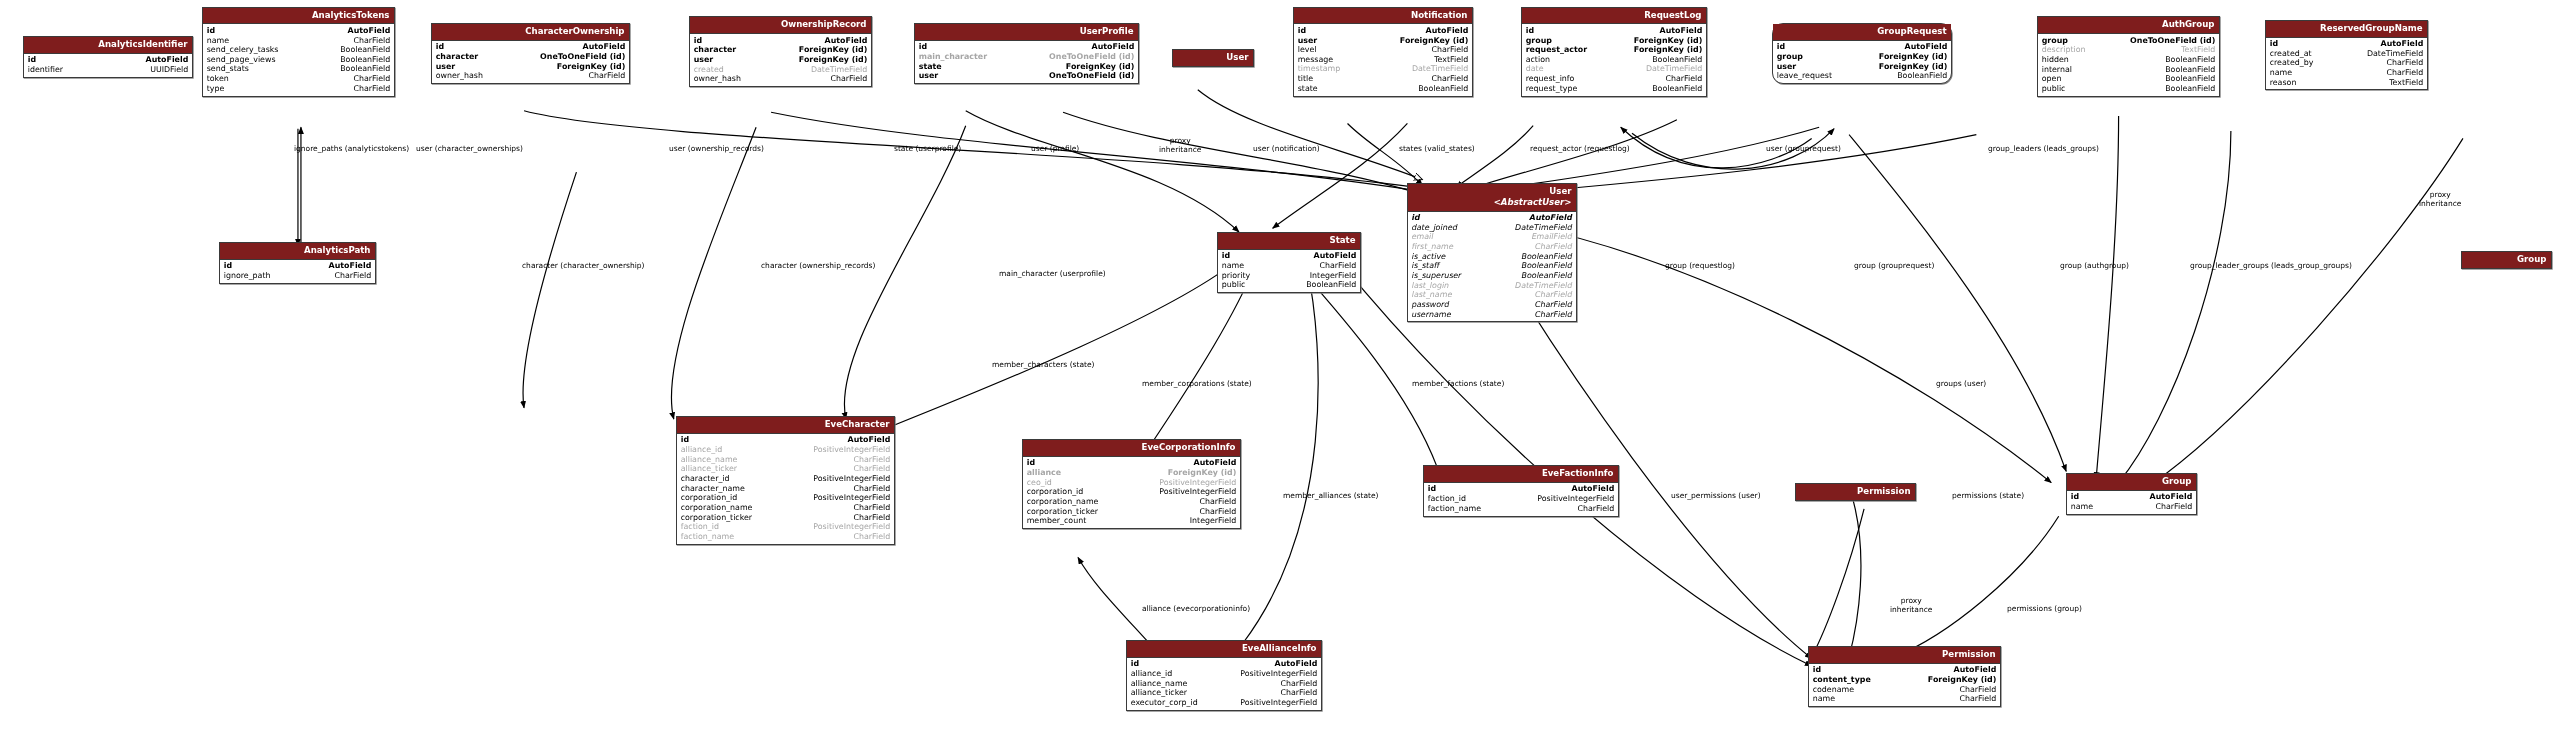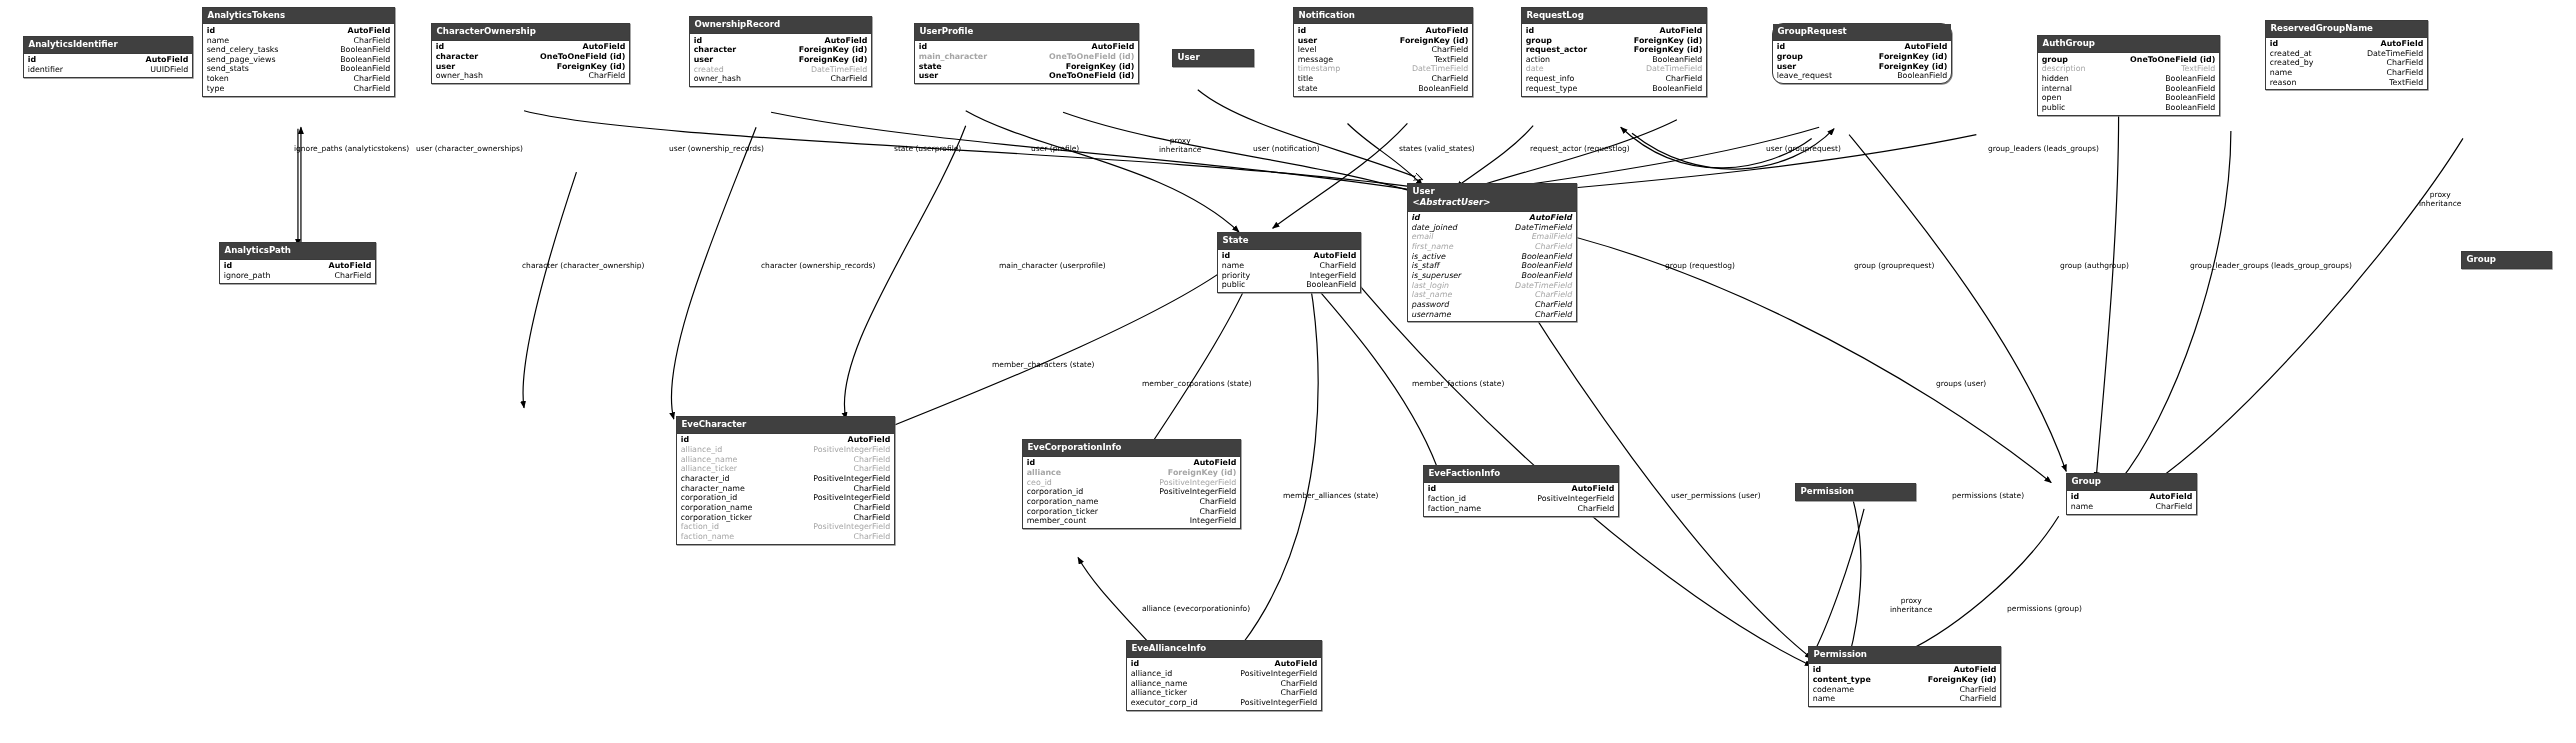--- a/index.html
+++ b/index.html
@@ -28,24 +28,24 @@
     pointer-events: none;
   }
   .entity {
     position: absolute;
     background: #ffffff;
     border: 0.7px solid #3a3a3a;
     box-shadow: 0.7px 0.7px 0 #808080;
     box-sizing: border-box;
   }
   .entity-header {
-    background: #404040;
+    background: #7f1d1d;
     color: #ffffff;
     font-weight: bold;
-    text-align: left;
+    text-align: right;
     font-size: 8.6px;
     line-height: 1.25;
     padding: 2.2px 4.5px 3px 4.5px;
     border-bottom: 0.7px solid #3a3a3a;
     white-space: nowrap;
   }
   .entity-header .abstract {
     display: block;
     font-style: italic;
     font-weight: bold;
@@ -376,21 +376,21 @@
           <div class="field-row">
             <span class="field-name f-fk">user</span>
             <span class="field-type f-fk">ForeignKey (id)</span>
           </div>
           <div class="field-row">
             <span class="field-name f-plain">leave_request</span>
             <span class="field-type f-plain">BooleanField</span>
           </div>
         </div>
       </div>
-      <div class="entity" style="left: 2037px; top: 16.3px; min-width: 183px; margin-top: 19px;">
+      <div class="entity" style="left: 2037px; top: 16.3px; min-width: 183px;">
         <div class="entity-header"><span>AuthGroup</span></div>
         <div class="entity-body">
           <div class="field-row">
             <span class="field-name f-fk">group</span>
             <span class="field-type f-fk">OneToOneField (id)</span>
           </div>
           <div class="field-row">
             <span class="field-name f-null">description</span>
             <span class="field-type f-null">TextField</span>
           </div>
@@ -682,21 +682,21 @@
         <div>proxy</div>
         <div>inheritance</div>
       </div>
       <div class="edge-label" style="left: 1253px; top: 144px;">user (notification)</div>
       <div class="edge-label" style="left: 1399px; top: 144px;">states (valid_states)</div>
       <div class="edge-label" style="left: 1518px; top: 144px; padding-left: 12px;">request_actor (requestlog)</div>
       <div class="edge-label" style="left: 1766px; top: 144px;">user (grouprequest)</div>
       <div class="edge-label" style="left: 1988px; top: 144px;">group_leaders (leads_groups)</div>
       <div class="edge-label" style="left: 522px; top: 261px;">character (character_ownership)</div>
       <div class="edge-label" style="left: 761px; top: 261px;">character (ownership_records)</div>
-      <div class="edge-label" style="left: 999px; top: 261px;">main_character (userprofile)</div>
+      <div class="edge-label" style="left: 999px; top: 269px;">main_character (userprofile)</div>
       <div class="edge-label" style="left: 1665px; top: 261px;">group (requestlog)</div>
       <div class="edge-label" style="left: 1854px; top: 261px;">group (grouprequest)</div>
       <div class="edge-label" style="left: 2060px; top: 261px;">group (authgroup)</div>
       <div class="edge-label" style="left: 2190px; top: 261px;">group_leader_groups (leads_group_groups)</div>
       <div class="edge-label" style="left: 992px; top: 360px;">member_characters (state)</div>
       <div class="edge-label" style="left: 1142px; top: 379px;">member_corporations (state)</div>
       <div class="edge-label" style="left: 1412px; top: 379px;">member_factions (state)</div>
       <div class="edge-label" style="left: 1936px; top: 379px;">groups (user)</div>
       <div class="edge-label" style="left: 1283px; top: 491px;">member_alliances (state)</div>
       <div class="edge-label" style="left: 1671px; top: 491px;">user_permissions (user)</div>

